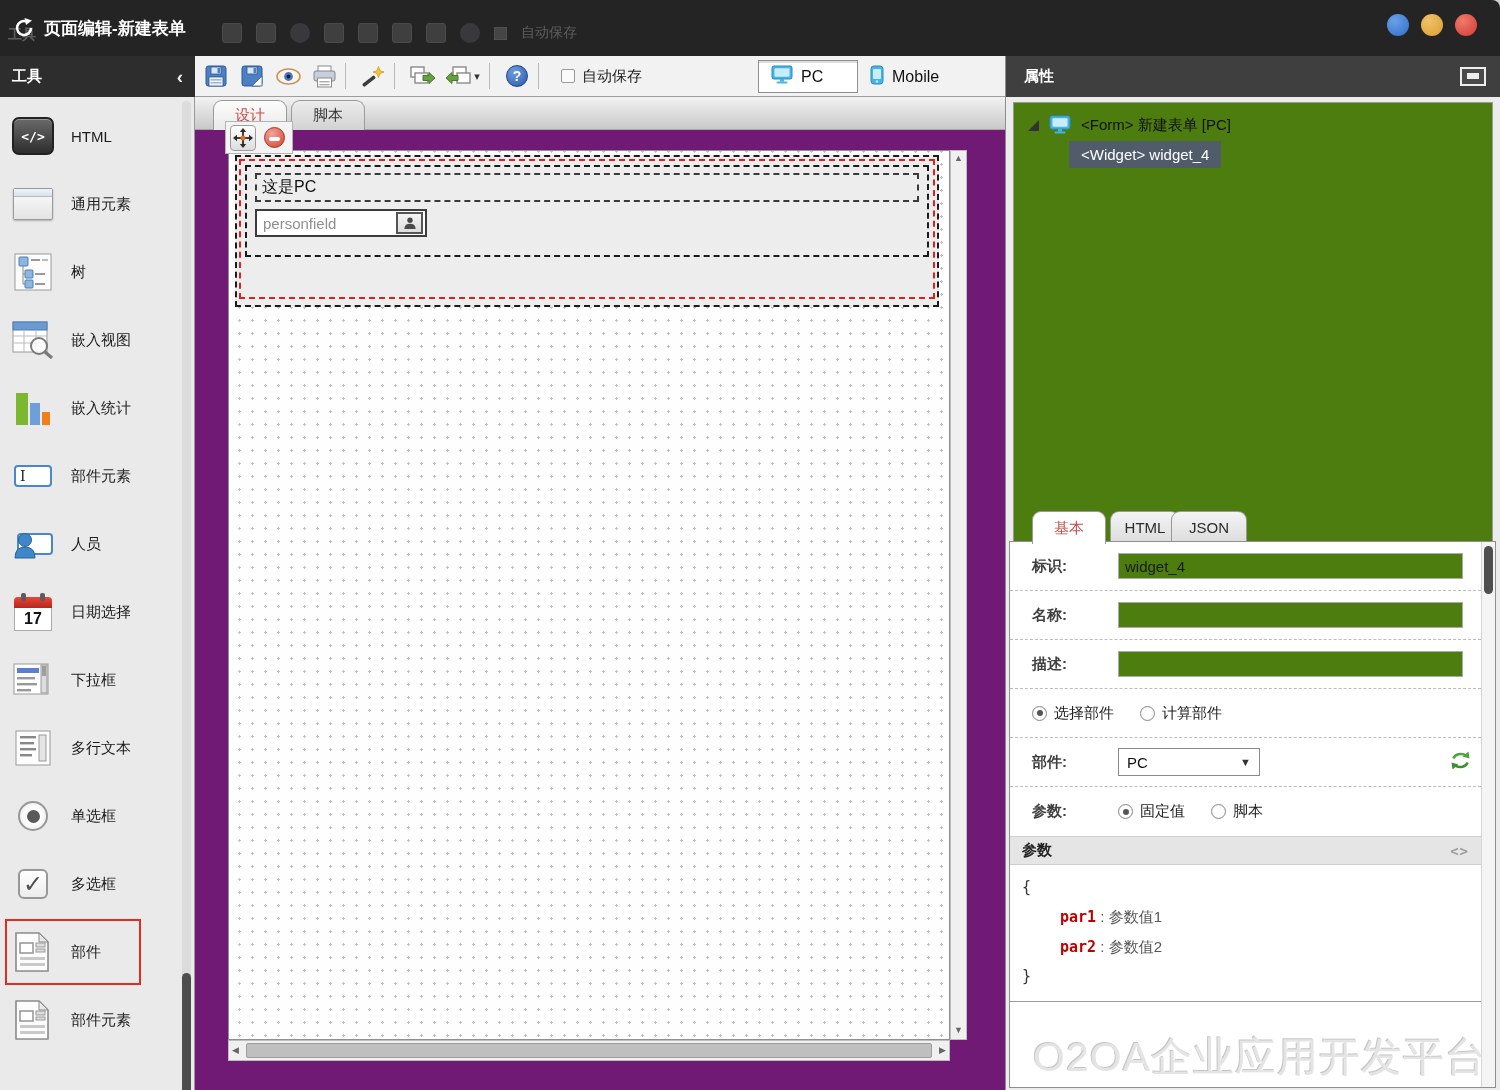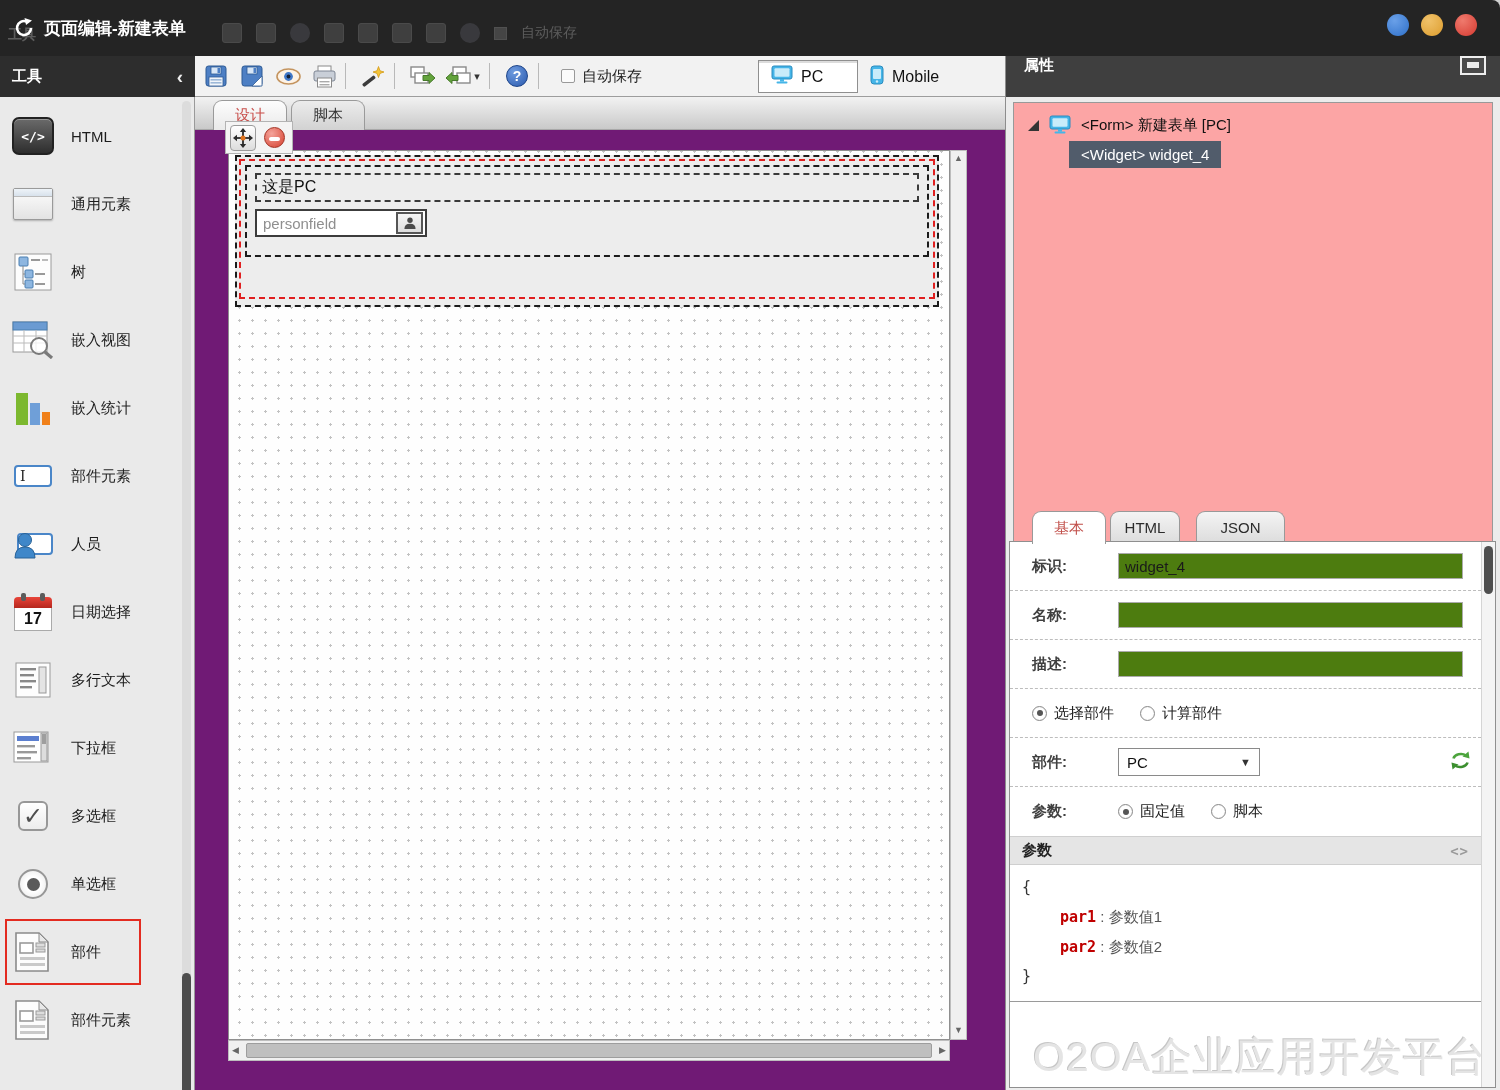--- a/index.html
+++ b/index.html
@@ -121,25 +121,25 @@
     border:1px solid #bdbdbd; }
   .hscroll .a-l { position:absolute; left:3px; top:4px; font-size:9px; color:#666; }
   .hscroll .a-r { position:absolute; right:3px; top:4px; font-size:9px; color:#666; }
   .hthumb { position:absolute; left:17px; top:2px; width:686px; height:15px; background:#bfbfbf;
     border:1px solid #9d9d9d; border-radius:2px; }
 
   
   #right { position:absolute; left:1005px; top:56px; width:495px; bottom:0; background:#ececec;
     border-left:1px solid #8d8d8d; }
   .r-header { position:absolute; left:0; top:0; width:494px; height:41px; background:#3f3f3f;
-    color:#fff; display:flex; padding:0 14px 0 18px; font-size:15px; font-weight:bold; }
+    color:#fff; display:flex; align-items:center; padding:0 14px 0 18px; font-size:15px; font-weight:bold; }
   .panel-ic { margin-left:auto; width:26px; height:19px; border:2px solid #ededed; background:#4a4a4a;
     display:flex; align-items:flex-start; justify-content:center; padding-top:4px; }
   .panel-ic::after { content:""; width:12px; height:6px; background:#ededed; }
-  .tree-box { position:absolute; left:7px; top:46px; width:480px; height:515px; background:#fca5a5;
+  .tree-box { position:absolute; left:7px; top:46px; width:480px; height:515px; background:#4d7c0f;
     border:1px solid #999; }
   .tree-node1 { position:absolute; left:14px; top:12px; display:flex; align-items:center; gap:10px;
     font-size:15px; color:#111; }
   .tree-node2 { position:absolute; left:55px; top:38px; background:#515c6b; color:#fff;
     font-size:15px; padding:5px 12px; }
   .ptabs { position:absolute; left:0; top:455px; height:31px; width:494px; }
   .ptab { position:absolute; top:0; height:31px; border:1px solid #999; border-bottom:none;
     border-radius:9px 9px 0 0; display:flex; align-items:center; justify-content:center;
     font-size:15px; background:linear-gradient(#f4f4f4,#ddd); color:#2c2c2c; cursor:pointer; }
   .ptab.active { background:#fff; color:#c14f4a; z-index:3; height:33px; }
@@ -293,59 +293,59 @@
               <span class="peg" style="left:7px;"></span>
               <span class="peg" style="left:26px;"></span>
               <span class="body"></span>
             </span>
         </span>
         <span class="sb-label">日期选择</span>
       </div>
 
       <div class="sb-item">
         <span class="sb-ic">
-          <svg width="38" height="38" viewBox="0 0 38 38">
-              <rect x="2" y="2" width="34" height="34" fill="#fdfdfd" stroke="#999"></rect>
-              <rect x="6" y="7" width="16" height="2.4" fill="#888"></rect>
-              <rect x="6" y="13" width="14" height="2.4" fill="#888"></rect>
-              <rect x="6" y="19" width="16" height="2.4" fill="#888"></rect>
-              <rect x="6" y="25" width="12" height="2.4" fill="#888"></rect>
-              <rect x="25" y="6" width="7" height="26" fill="#e4e4e4" stroke="#999"></rect>
-            </svg>
-        </span>
-        <span class="sb-label">多行文本</span>
-      </div>
-
-      <div class="sb-item">
-        <span class="sb-ic">
           <svg width="40" height="34" viewBox="0 0 40 34">
               <rect x="1" y="1" width="34" height="30" fill="#fff" stroke="#999"></rect>
               <rect x="4" y="5" width="22" height="5" fill="#5b7fd0"></rect>
               <rect x="4" y="14" width="18" height="2.4" fill="#999"></rect>
               <rect x="4" y="20" width="20" height="2.4" fill="#999"></rect>
               <rect x="4" y="26" width="14" height="2.4" fill="#999"></rect>
               <rect x="28" y="2" width="6" height="28" fill="#ddd" stroke="#999"></rect>
               <rect x="29" y="3" width="4" height="10" fill="#9e9e9e"></rect>
             </svg>
         </span>
         <span class="sb-label">下拉框</span>
       </div>
 
       <div class="sb-item">
         <span class="sb-ic">
+          <svg width="38" height="38" viewBox="0 0 38 38">
+              <rect x="2" y="2" width="34" height="34" fill="#fdfdfd" stroke="#999"></rect>
+              <rect x="6" y="7" width="16" height="2.4" fill="#888"></rect>
+              <rect x="6" y="13" width="14" height="2.4" fill="#888"></rect>
+              <rect x="6" y="19" width="16" height="2.4" fill="#888"></rect>
+              <rect x="6" y="25" width="12" height="2.4" fill="#888"></rect>
+              <rect x="25" y="6" width="7" height="26" fill="#e4e4e4" stroke="#999"></rect>
+            </svg>
+        </span>
+        <span class="sb-label">多行文本</span>
+      </div>
+
+      <div class="sb-item">
+        <span class="sb-ic">
+            <span class="ic-radio"></span>
+          </span>
+        <span class="sb-label">单选框</span>
+      </div>
+
+      <div class="sb-item">
+        <span class="sb-ic">
             <span class="ic-check"></span>
           </span>
         <span class="sb-label">多选框</span>
-      </div>
-
-      <div class="sb-item">
-        <span class="sb-ic">
-            <span class="ic-radio"></span>
-          </span>
-        <span class="sb-label">单选框</span>
       </div>
 
       <div class="sb-item hl">
         <span class="sb-ic">
           <svg width="40" height="42" viewBox="0 0 40 42">
               <path d="M3 2 H26 L35 11 V40 H3 Z" fill="#fcfcfc" stroke="#8a8a8a" stroke-width="1.6"></path>
               <path d="M26 2 L26 11 H35 Z" fill="#e8e8e8" stroke="#8a8a8a"></path>
               <rect x="7" y="12" width="13" height="10" fill="#fff" stroke="#9a9a9a" stroke-width="1.6"></rect>
               <rect x="23" y="12" width="9" height="4" fill="#ddd" stroke="#9a9a9a"></rect>
               <rect x="23" y="18" width="9" height="3" fill="#ddd" stroke="#9a9a9a"></rect>
@@ -553,21 +553,21 @@
       </div>
     </div>
 
     <div class="ptabs">
       <div class="ptab active" style="left:26px; width:74px;">
         <span>基本</span>
       </div>
       <div class="ptab" style="left:104px; width:70px;">
         <span>HTML</span>
       </div>
-      <div class="ptab" style="left:190px; width:89px;">
+      <div class="ptab" style="left:165px; width:76px;">
         <span>JSON</span>
       </div>
     </div>
 
     <div class="prop-panel">
       <div class="prows">
         <div class="prow">
           <span class="plabel">标识:</span>
           <input class="pinput" value="widget_4" style="">
         </div>

